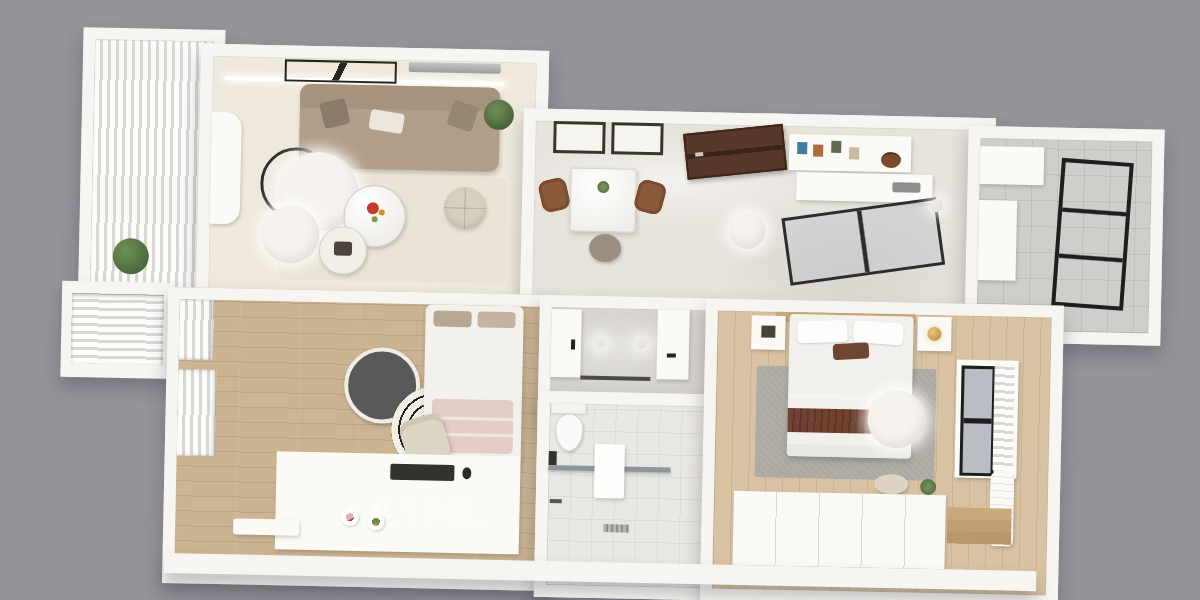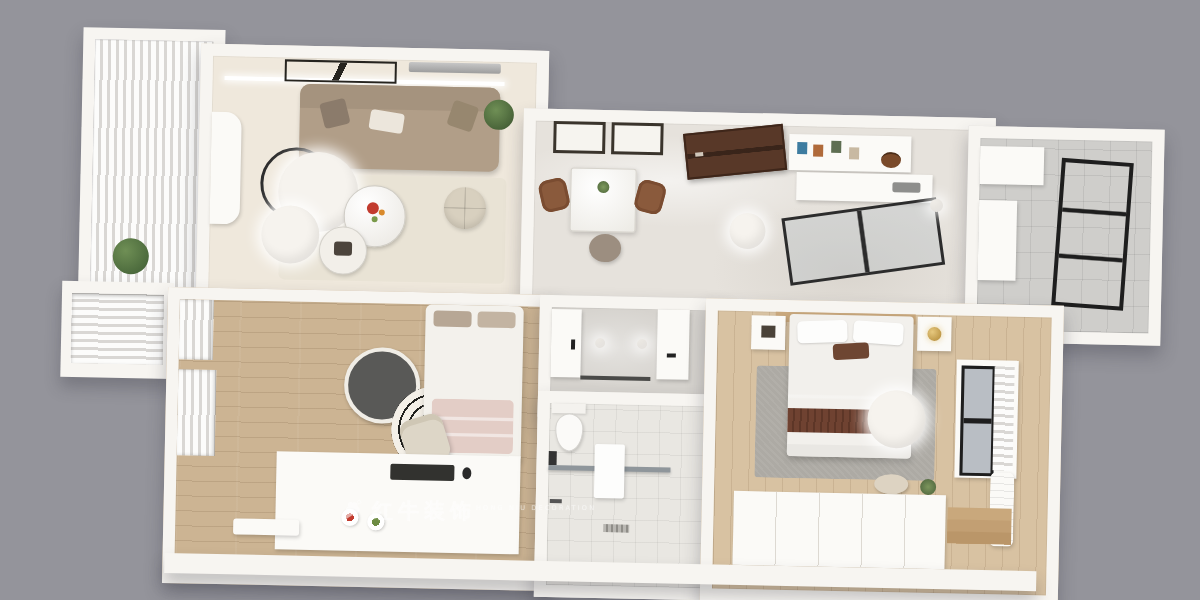--- a/index.html
+++ b/index.html
@@ -192,18 +192,18 @@
     <div class="slab" style="left:170px;top:562px;width:872px;height:20px;"></div>
   </div>
 
   <div class="watermark">
     <span style="display:inline-block;width:26px;height:26px;">
       <svg viewBox="0 0 32 32" width="26" height="26">
         <path d="M5 27 C10 20 7 13 13 10 C11 6 15 3 18 6 C20 4 25 6 24 10 C29 13 26 20 19 21 C15 21.5 12 27 5 27 Z" fill="#ffffff"></path>
         <circle cx="26" cy="5" r="2.2" fill="none" stroke="#ffffff" stroke-width="0.8"></circle>
       </svg>
     </span>
-    <span style="display:flex;flex-direction:row;">
+    <span style="display:flex;flex-direction:column;">
       <span class="wm-cn">红牛装饰</span>
       <span class="wm-en">HONG NIU DECORATION</span>
     </span>
   </div>
 </div>
 
 </body></html>

